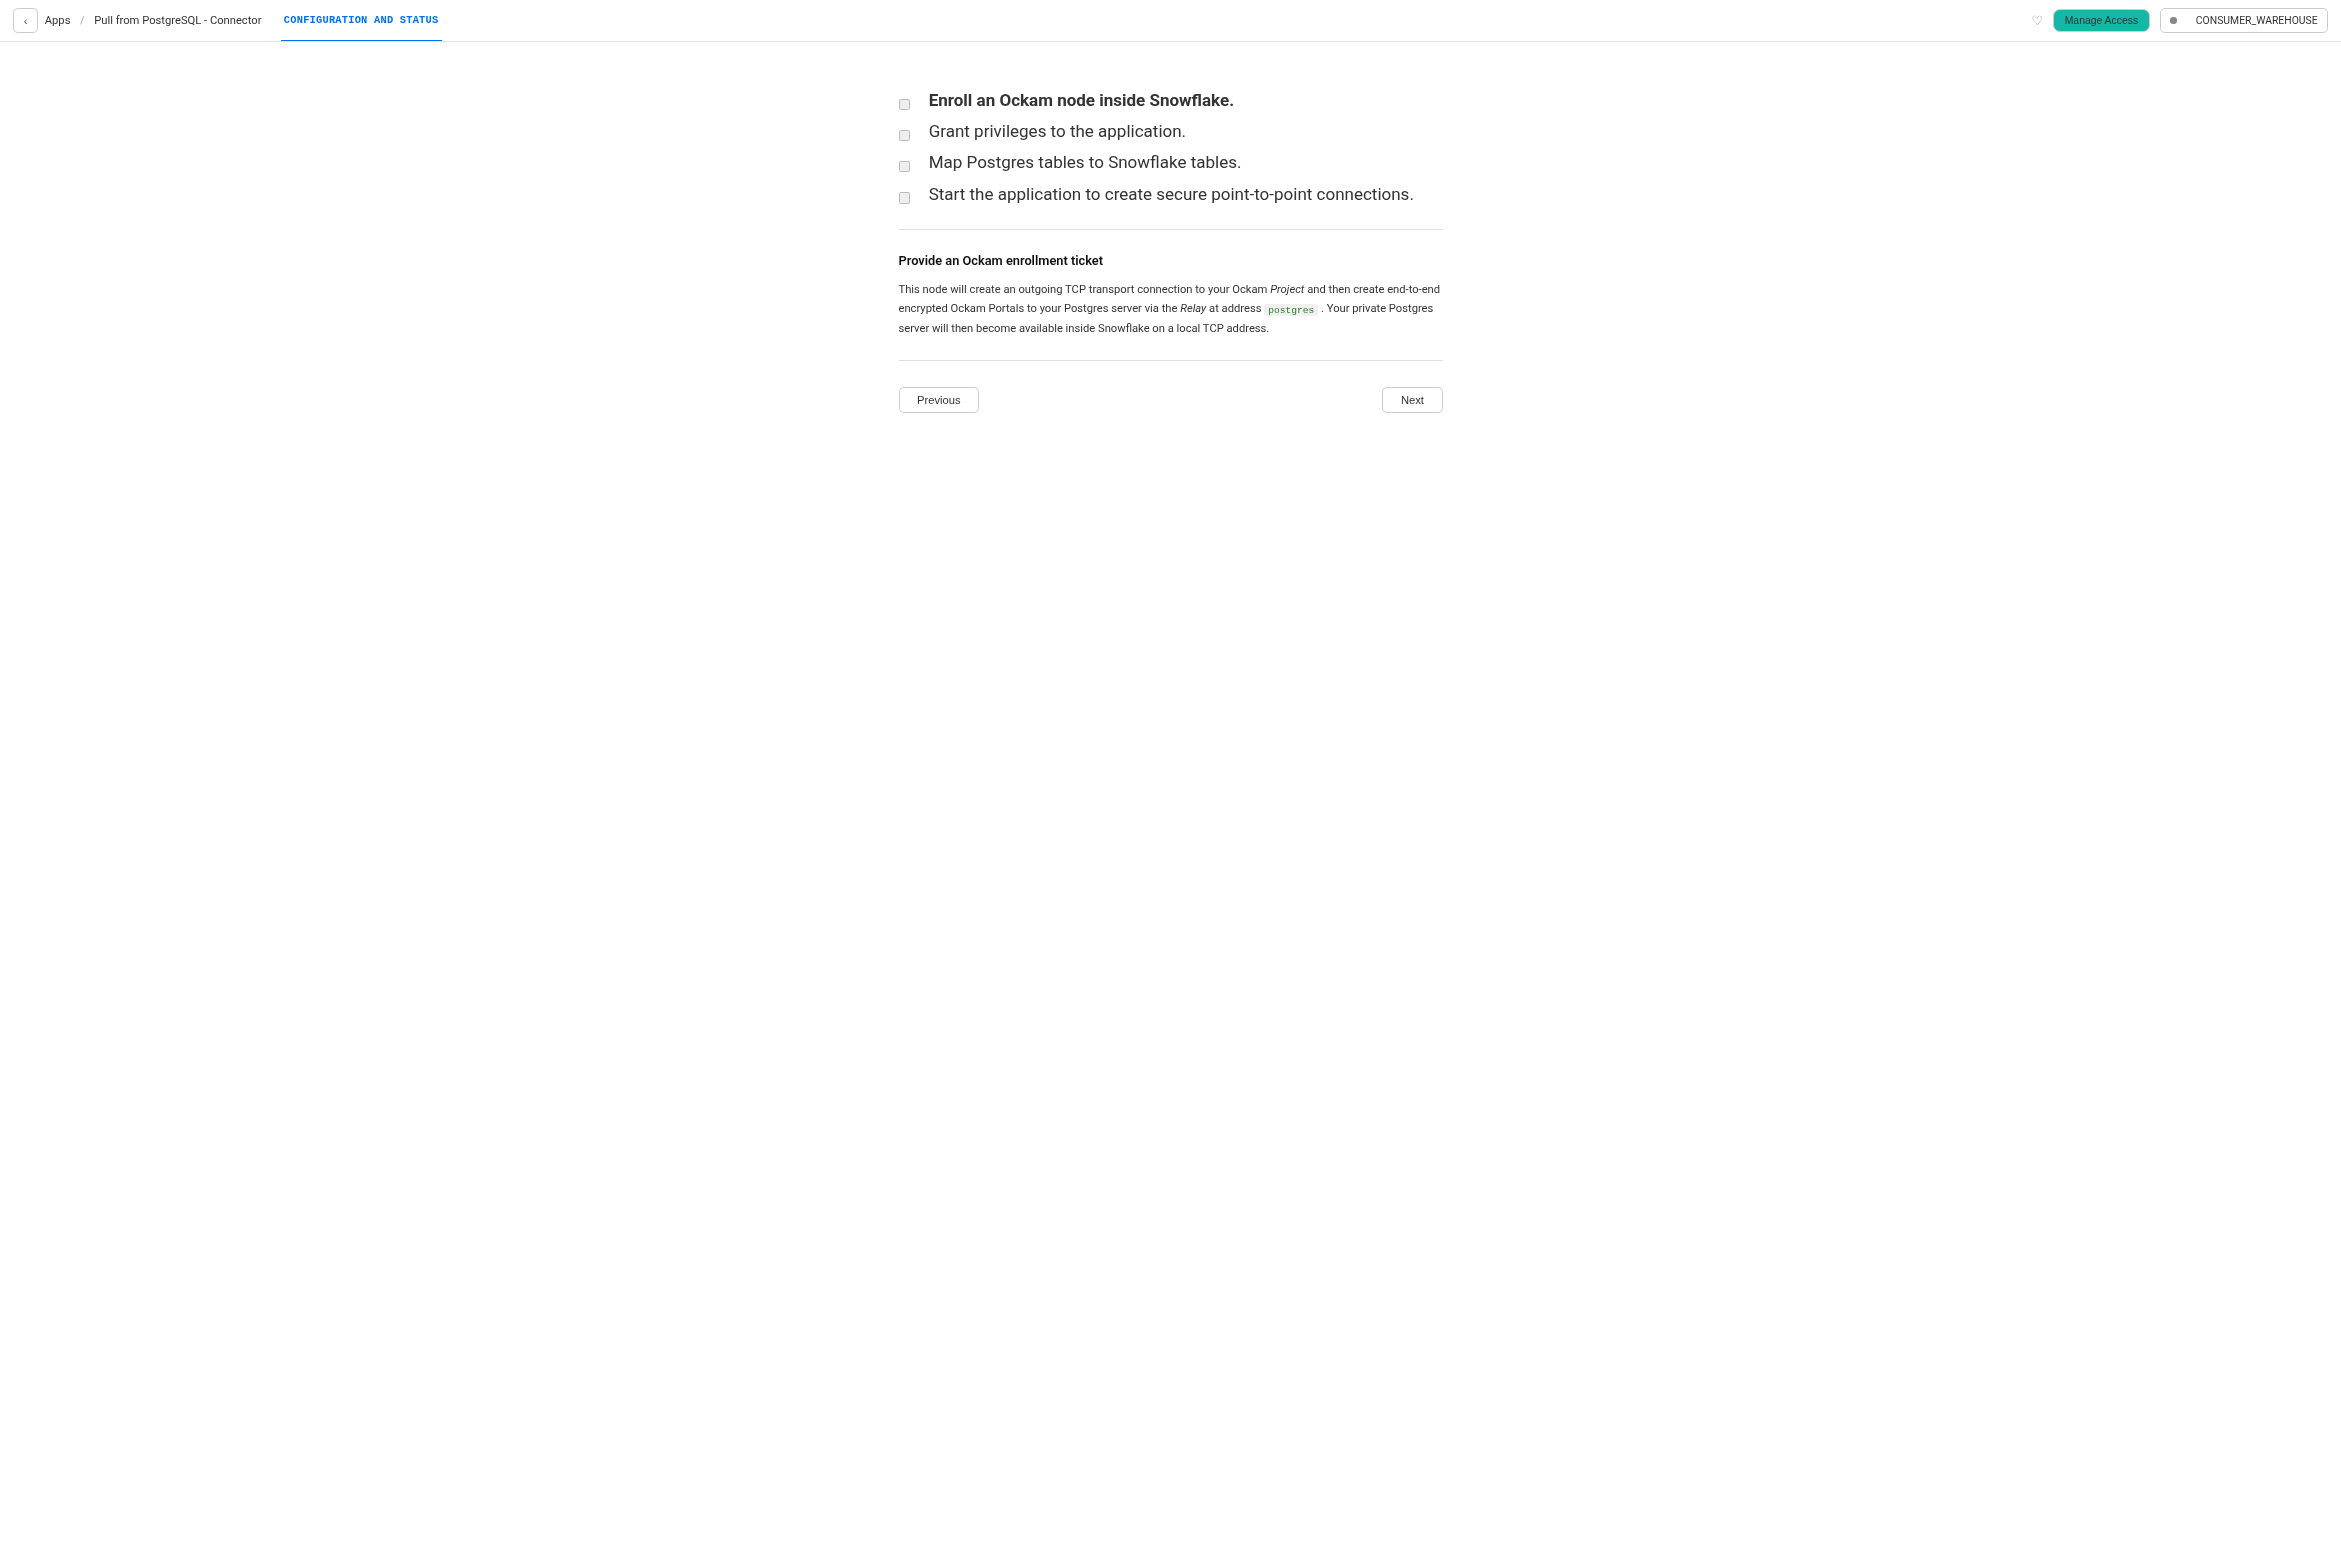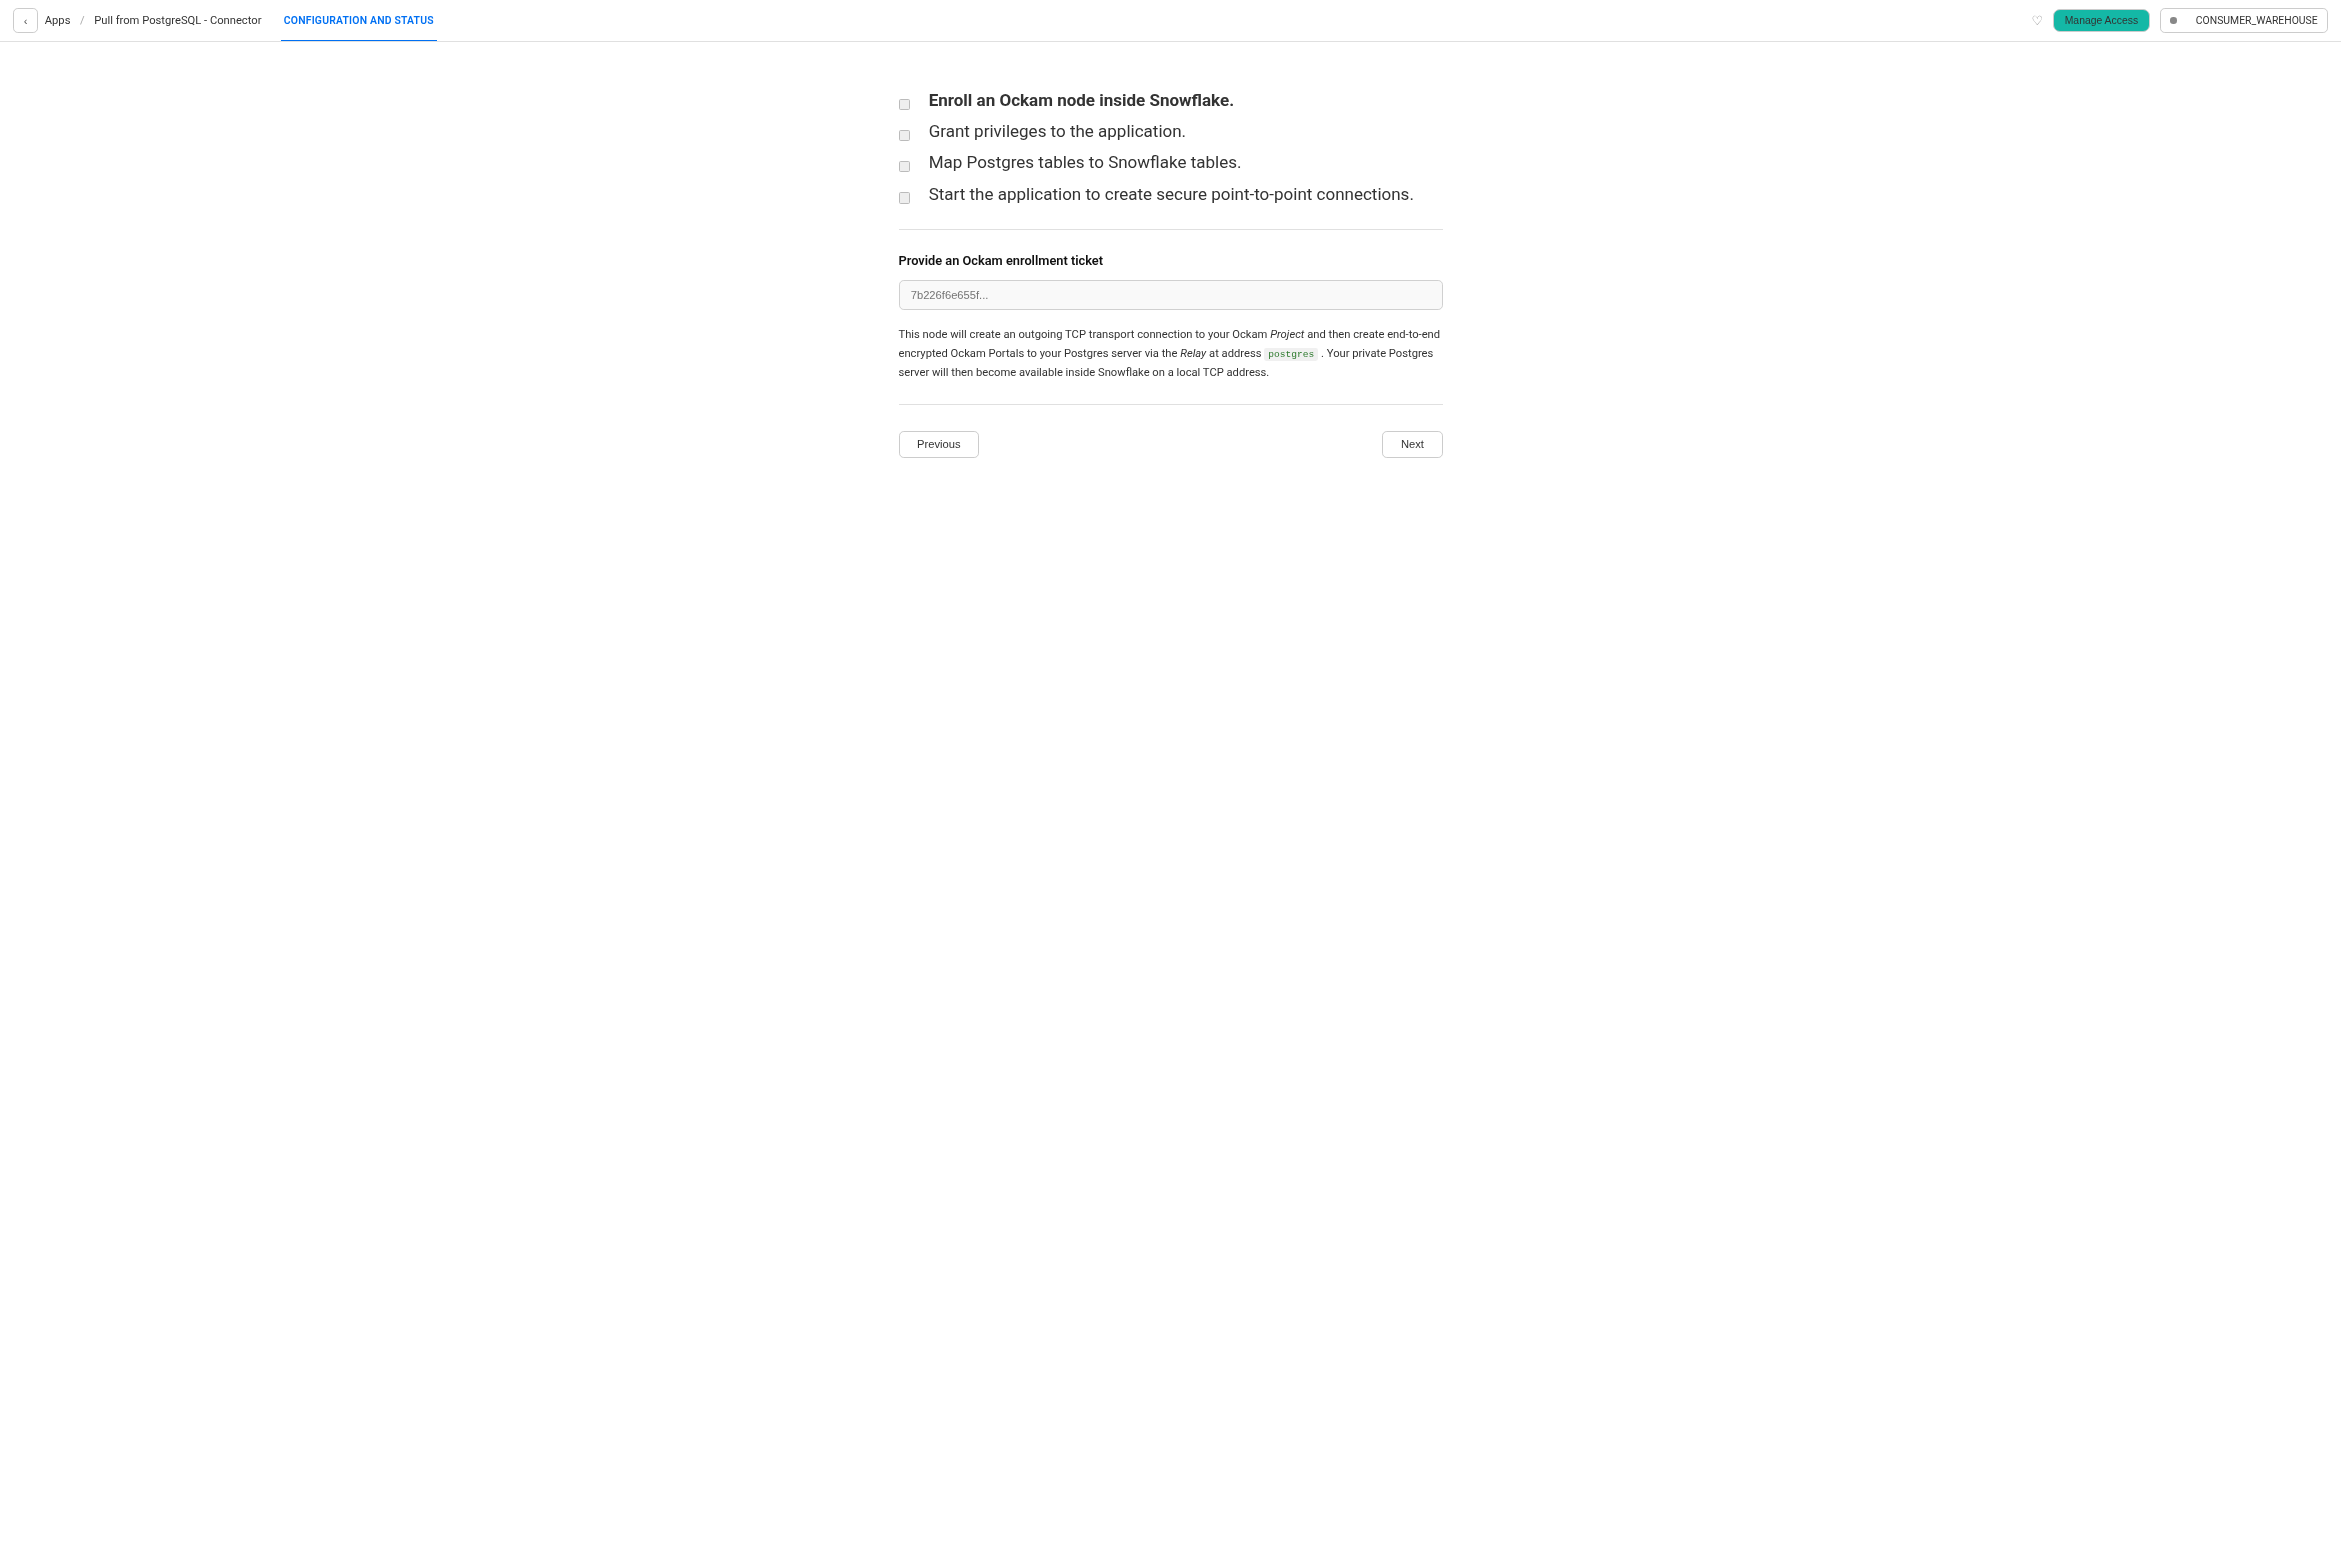--- a/index.html
+++ b/index.html
@@ -54,20 +54,21 @@
     .breadcrumb-connector {
       color: #333333;
       font-size: 11.2px;
     }
 
     .header-tabs {
       display: flex;
       align-items: flex-end;
       margin-left: 12.8px;
       height: 100%;
+      font-family: Liberation Mono, monospace;
     }
 
     .header-tab {
       height: 100%;
       display: flex;
       align-items: center;
       padding: 0 3.2px;
       font-size: 10.4px;
       font-weight: 600;
       color: #0070f3;
@@ -270,21 +271,20 @@
       <span class="step-checkbox"></span>
       <span>Start the application to create secure point-to-point connections.</span>
     </li>
   </ul>
 
   <hr class="divider">
 
   
   <h2 class="section-title">Provide an Ockam enrollment ticket</h2>
 
-  <input class="ticket-input" type="text" placeholder="7b226f6e655f..." style="">
 
 
   <p class="description-text">
     <span>This node will create an outgoing TCP transport connection to your Ockam </span><em>Project</em><span> and then create end-to-end encrypted Ockam Portals to your Postgres server via the </span><em>Relay</em><span> at address </span><code class="code-inline">postgres</code><span> . Your private Postgres server will then become available inside Snowflake on a local TCP address.</span>
   </p>
 
   <hr class="divider">
 
   
   <div class="nav-buttons">

